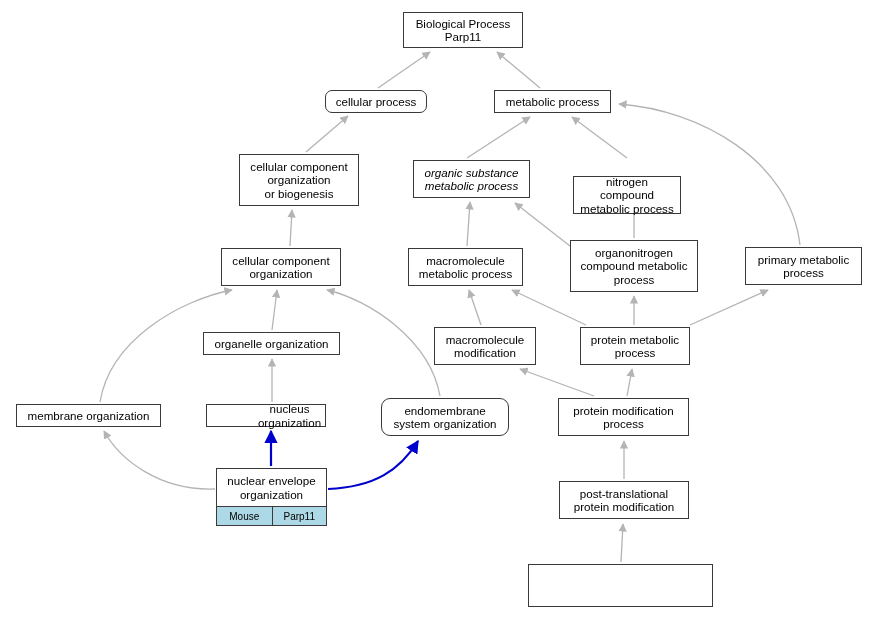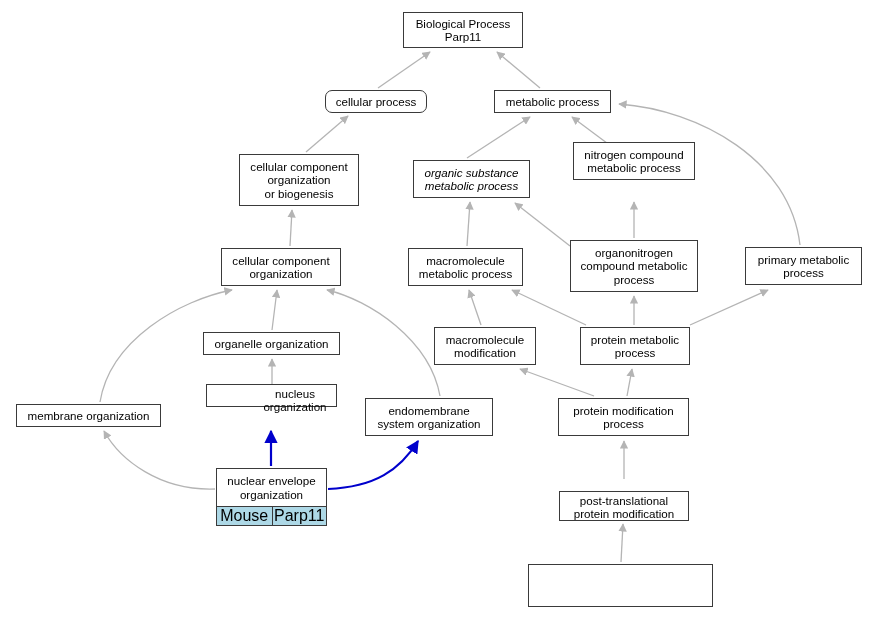--- a/index.html
+++ b/index.html
@@ -26,21 +26,21 @@
     height: 619px;
   }
   .go-node {
     position: absolute;
     box-sizing: border-box;
     background: #ffffff;
     border: 1.6px solid #3a3a3a;
     display: flex;
     flex-direction: column;
     align-items: stretch;
-    justify-content: flex-start;
+    justify-content: center;
   }
   .go-label {
     flex: 1 1 auto;
     display: flex;
     align-items: center;
     justify-content: center;
     text-align: center;
     font-size: 11.6px;
     line-height: 13.2px;
     color: #000000;
@@ -52,21 +52,21 @@
     display: flex;
     border-top: 1.6px solid #3a3a3a;
     height: 18px;
     flex: 0 0 auto;
   }
   .go-annot-cell {
     flex: 1 1 50%;
     display: flex;
     align-items: center;
     justify-content: center;
-    font-size: 16px;
+    font-size: 10px;
     color: #000000;
     box-sizing: border-box;
   }
   .go-annot-cell + .go-annot-cell {
     border-left: 1.6px solid #3a3a3a;
   }
 </style>
 </head>
 <body>
 
@@ -121,21 +121,21 @@
       </div>
       <div class="go-node" style="left: 239px; top: 154px; width: 120px; height: 52px;">
         <div class="go-label">cellular component
 organization
 or biogenesis</div>
       </div>
       <div class="go-node" style="left: 413px; top: 160px; width: 117px; height: 38px; font-style: italic;">
         <div class="go-label">organic substance
 metabolic process</div>
       </div>
-      <div class="go-node" style="left: 573px; top: 142px; width: 122px; height: 38px;">
+      <div class="go-node" style="left: 573px; top: 176px; width: 108px; height: 38px;">
         <div class="go-label">nitrogen compound
 metabolic process</div>
       </div>
       <div class="go-node" style="left: 745px; top: 247px; width: 117px; height: 38px;">
         <div class="go-label">primary metabolic
 process</div>
       </div>
       <div class="go-node" style="left: 221px; top: 248px; width: 120px; height: 38px;">
         <div class="go-label">cellular component
 organization</div>
@@ -156,39 +156,39 @@
         <div class="go-label">macromolecule
 modification</div>
       </div>
       <div class="go-node" style="left: 580px; top: 327px; width: 110px; height: 38px;">
         <div class="go-label">protein metabolic
 process</div>
       </div>
       <div class="go-node" style="left: 16px; top: 404px; width: 145px; height: 23px;">
         <div class="go-label">membrane organization</div>
       </div>
-      <div class="go-node" style="left: 206px; top: 384px; width: 131px; height: 23px; padding-left: 47px;">
+      <div class="go-node" style="left: 206px; top: 404px; width: 120px; height: 23px; padding-left: 47px;">
         <div class="go-label">nucleus organization</div>
       </div>
-      <div class="go-node" style="left: 365px; top: 398px; width: 128px; height: 38px;">
+      <div class="go-node" style="left: 381px; top: 398px; width: 128px; height: 38px; border-radius: 9px;">
         <div class="go-label">endomembrane
 system organization</div>
       </div>
       <div class="go-node" style="left: 558px; top: 398px; width: 131px; height: 38px;">
         <div class="go-label">protein modification
 process</div>
       </div>
       <div class="go-node" style="left: 216px; top: 468px; width: 111px; height: 58px;">
         <div class="go-label">nuclear envelope
 organization</div>
         <div class="go-annot">
           <div class="go-annot-cell" style="background: rgb(173, 216, 230);">Mouse</div>
           <div class="go-annot-cell" style="background: rgb(173, 216, 230);">Parp11</div>
         </div>
       </div>
-      <div class="go-node" style="left: 559px; top: 491px; width: 130px; height: 30px;">
+      <div class="go-node" style="left: 559px; top: 481px; width: 130px; height: 38px;">
         <div class="go-label">post-translational
 protein modification</div>
       </div>
       <div class="go-node" style="left: 528px; top: 564px; width: 185px; height: 43px;">
       </div>
     </div>
 </div>
 
 </body></html>

